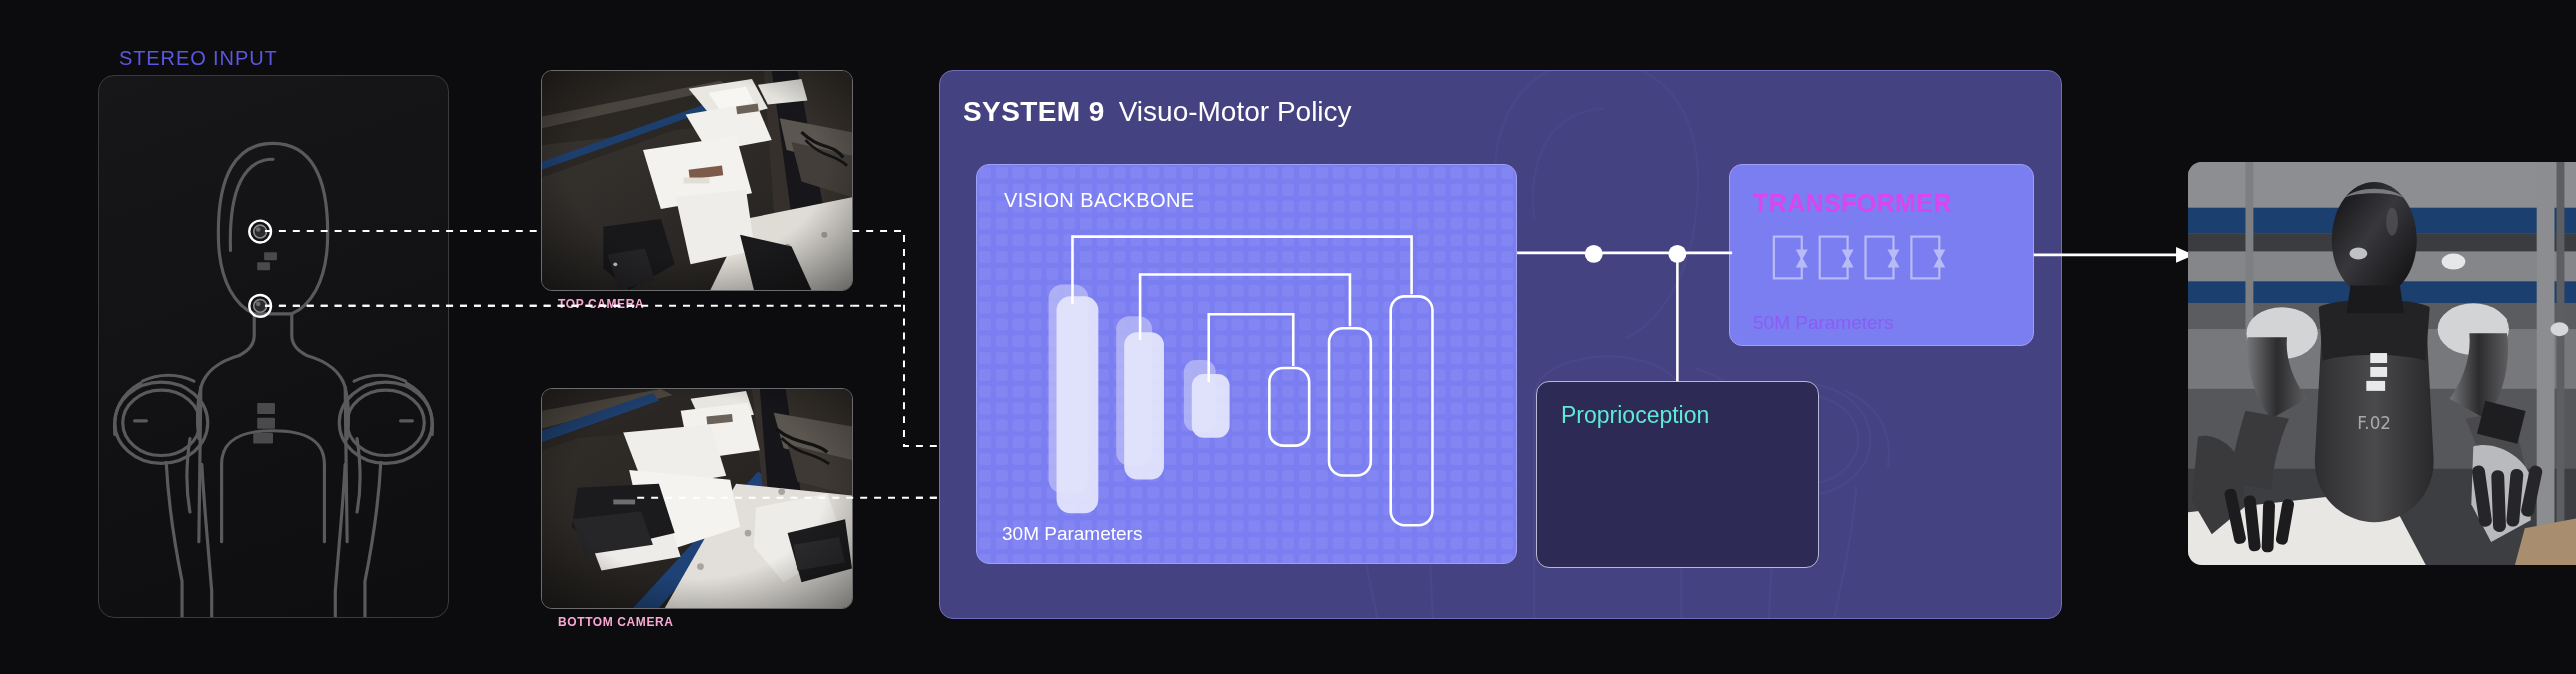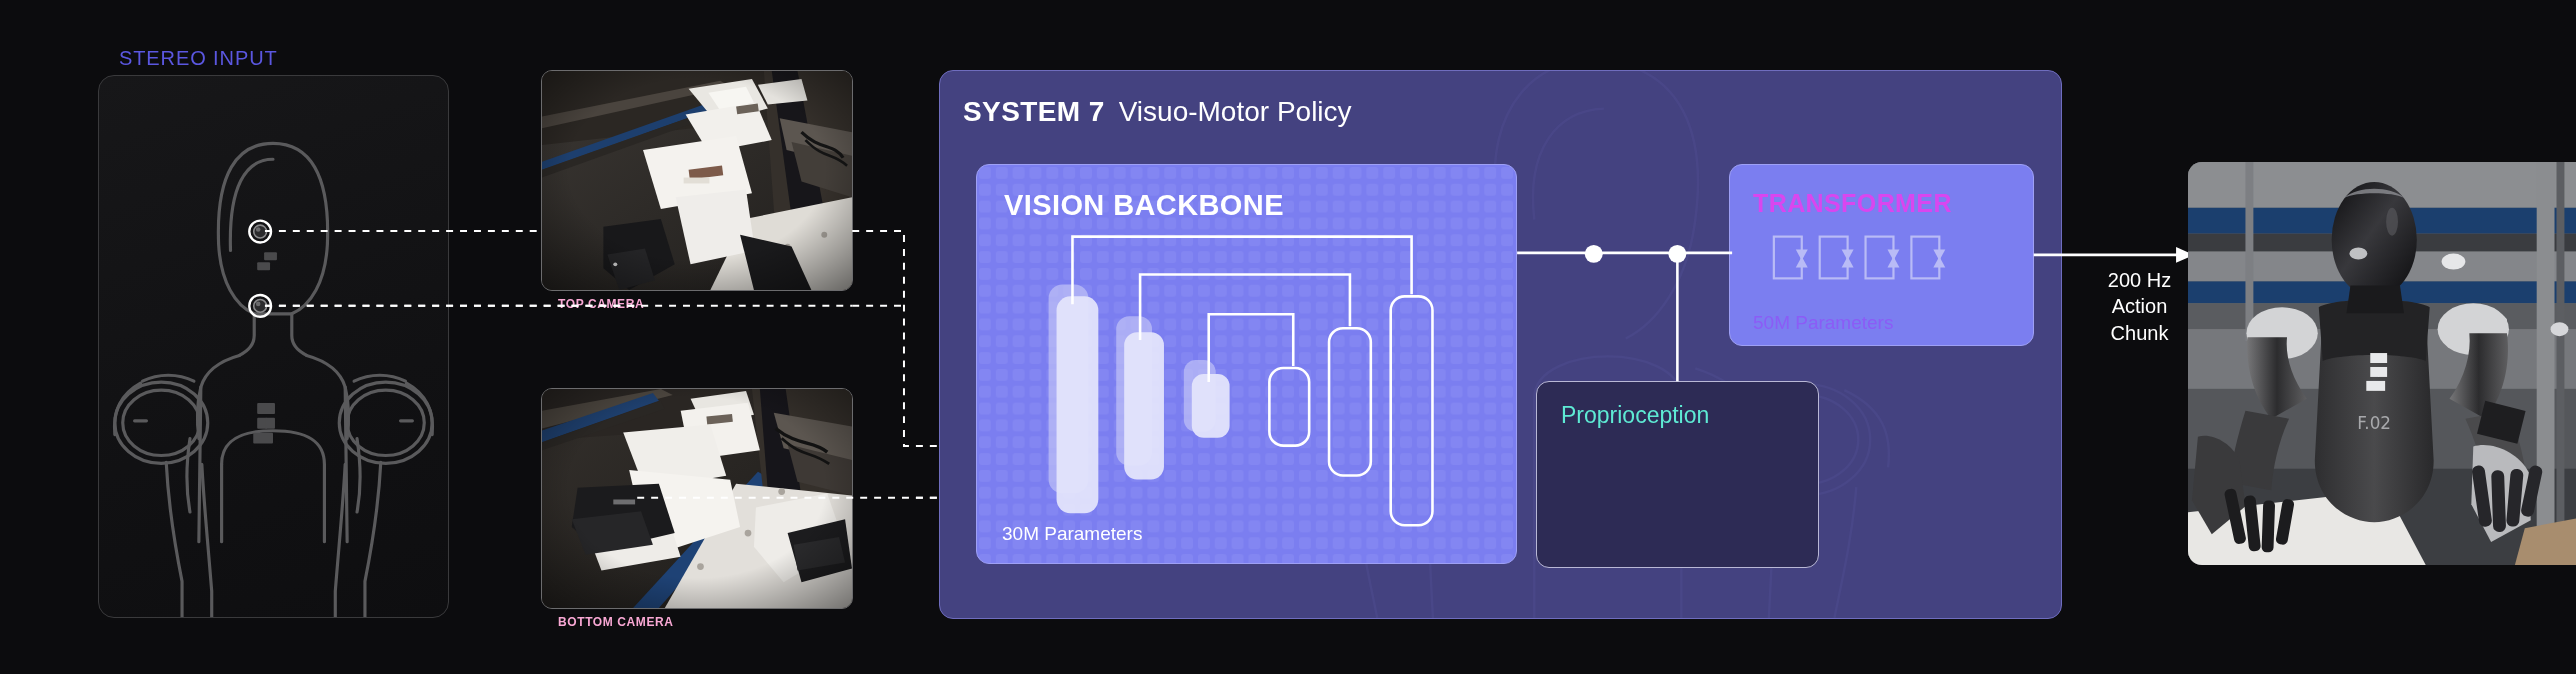--- a/index.html
+++ b/index.html
@@ -65,21 +65,21 @@
   .vb-card {
     position: absolute; left: 936px; top: 164px; width: 541px; height: 400px;
     background: #7b7ef0;
     border: 1.4px solid #9ea0f5;
     border-radius: 13px;
     overflow: hidden;
   }
   .vb-dots { position:absolute; left:0; top:0; width:100%; height:100%; }
   .vb-title {
     position: absolute; left: 964px; top: 189px;
-    font-size: 29px; font-weight: 700; color:#fff; letter-spacing:0.4px;
+    font-size: 20px; font-weight: 400; color:#fff; letter-spacing:0.4px;
   }
   .vb-params {
     position: absolute; left: 962px; top: 523px;
     font-size: 19px; font-weight: 400; color:#ffffff;
   }
   .vb-svg { position:absolute; left:0; top:0; width:541px; height:400px; }
 
   
   .prop-card {
     position: absolute; left: 1496px; top: 381px; width: 283px; height: 187px;
@@ -352,21 +352,21 @@
       <g fill="#514f93" opacity=".9">
         <rect x="648" y="360" width="28" height="17" rx="2"></rect>
         <rect x="648" y="383" width="15" height="17" rx="2"></rect>
         <rect x="661" y="383" width="15" height="17" rx="2"></rect>
         <rect x="642" y="406" width="31" height="17" rx="2"></rect>
       </g>
     </svg>
   </div>
 
   <div class="system-title">
-    <span class="strong">SYSTEM 7</span><span class="light">Visuo-Motor Policy</span>
+    <span class="strong">SYSTEM 9</span><span class="light">Visuo-Motor Policy</span>
   </div>
 
   <div class="vb-card">
     <svg class="vb-dots" viewBox="0 0 544 402" preserveAspectRatio="none">
       <defs>
         <pattern id="dotp" width="17" height="17" patternUnits="userSpaceOnUse">
           <rect x="2" y="2" width="12" height="12" rx="3" fill="#8a8df3"></rect>
         </pattern>
       </defs>
       <rect width="544" height="402" fill="url(#dotp)" opacity=".55"></rect>
@@ -435,25 +435,20 @@
 
     <path d="M1645 256 L1645 383" stroke="#ffffff" stroke-width="2.6" fill="none"></path>
 
     <circle cx="1561" cy="255" r="9" fill="#ffffff"></circle>
     <circle cx="1645" cy="255" r="9" fill="#ffffff"></circle>
 
     <path d="M2003 256 L2148 256" stroke="#ffffff" stroke-width="2.6" fill="none"></path>
     <polygon points="2146,248 2164,256 2146,264" fill="#ffffff"></polygon>
   </svg>
 
-  <div class="out-label">
-    <div>200 Hz</div>
-    <div>Action</div>
-    <div>Chunk</div>
-  </div>
 
   <div class="robot-photo">
     <svg class="rp-svg" viewBox="0 0 425 405" preserveAspectRatio="none">
       <defs>
         <linearGradient id="bodyG" x1="0" y1="0" x2="1" y2="0">
           <stop offset="0" stop-color="#2e2e30"></stop>
             <stop offset=".5" stop-color="#4a4a4c"></stop>
             <stop offset="1" stop-color="#29292b"></stop>
         </linearGradient>
         <linearGradient id="headG" x1="0" y1="0" x2="1" y2="1">

